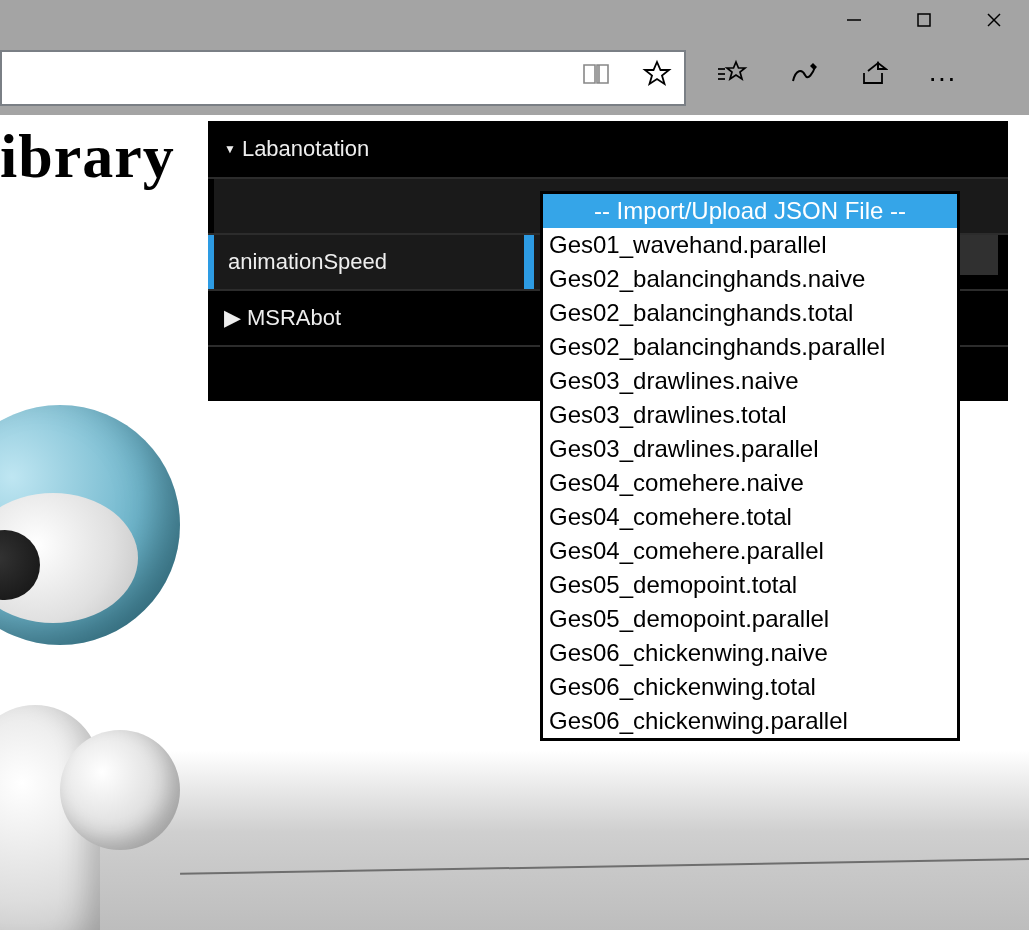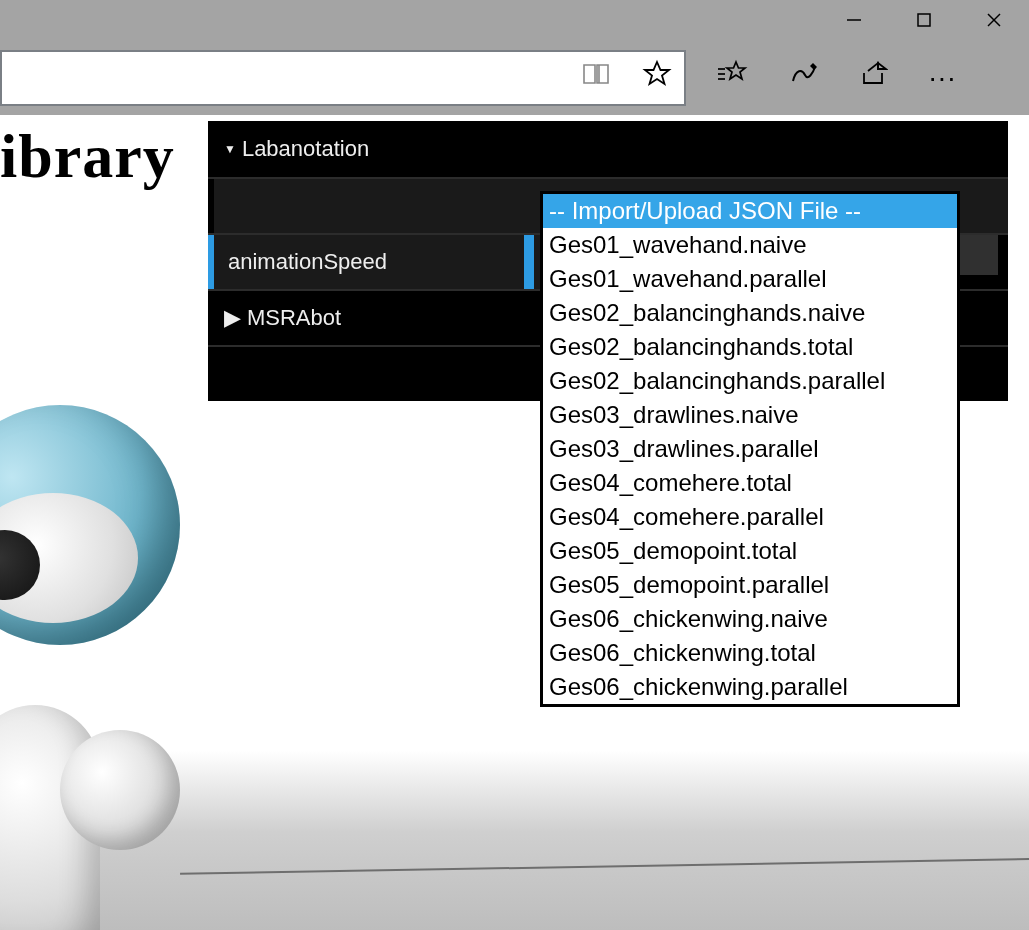--- a/index.html
+++ b/index.html
@@ -31,21 +31,21 @@
   .panel-value { flex: 1; background: #1a1a1a; display: flex; align-items: center; padding-left: 8px; }
   .slider-track-wrap { flex: 1; background: #1a1a1a; display: flex; align-items: center; }
   .slider-track { width: 10px; height: 100%; background: #2d9be3; }
   .slider-valbox { width: 60px; height: 40px; background: #303030; margin: 0 10px; }
   .panel-collapsed-head { background: #000; color: #eee; font-size: 22px; height: 56px; display: flex; align-items: center; padding-left: 16px; gap: 6px; border-top: 2px solid #2c2c2c; }
   .panel-bottom { background: #000; height: 56px; border-top: 2px solid #2c2c2c; }
 
   
   .dropdown { position: absolute; top: 76px; left: 540px; width: 420px; background: #fff; border: 3px solid #000; z-index: 20; }
   .dropdown-item { font-size: 24px; font-family: Arial, Helvetica, sans-serif; color: #000; padding: 3px 6px; white-space: nowrap; }
-  .dropdown-item.sel { background: #35a5e8; color: #fff; }
+  .dropdown-item.sel { background: #35a5e8; color: #fff; text-align: center; }
 
   
   .robot { position: absolute; left: -60px; top: 290px; width: 280px; height: 520px; pointer-events: none; }
   .robot .helmet { position: absolute; left: 0; top: 0; width: 240px; height: 240px; border-radius: 50%; background: radial-gradient(circle at 30% 30%, #bfe6f2, #6fb6cc 55%, #3e8aa0 85%); box-shadow: inset -20px -20px 40px rgba(0,0,0,.25); }
   .robot .helmet-inner { position: absolute; left: 28px; top: 88px; width: 170px; height: 130px; border-radius: 50%; background: radial-gradient(circle at 40% 40%, #fff, #e0e0e0 60%, #bfbfbf); }
   .robot .eye { position: absolute; left: 30px; top: 125px; width: 70px; height: 70px; border-radius: 50%; background: radial-gradient(circle at 40% 40%, #333, #111); }
   .robot .torso { position: absolute; left: 30px; top: 300px; width: 130px; height: 260px; border-radius: 70px 70px 40px 40px; background: radial-gradient(circle at 40% 30%, #fff, #ddd 60%, #bbb); box-shadow: inset -14px -14px 28px rgba(0,0,0,.2); }
   .robot .shoulder { position: absolute; left: 120px; top: 325px; width: 120px; height: 120px; border-radius: 50%; background: radial-gradient(circle at 35% 35%, #fff, #ddd 55%, #bbb); box-shadow: inset -10px -10px 20px rgba(0,0,0,.2); }
 
   .floor-line { position: absolute; left: 180px; top: 750px; width: 900px; height: 2px; background: #6e6e6e; transform: rotate(-1deg); }
@@ -149,27 +149,28 @@
     <div class="panel-collapsed-head">
       <span class="tri">▶</span>
       <span>MSRAbot</span>
     </div>
 
     <div class="panel-bottom"></div>
   </div>
 
   <div class="dropdown" id="gesture-dropdown">
       <div class="dropdown-item sel">-- Import/Upload JSON File --</div>
-      <div class="dropdown-item">Ges01_wavehand.naive</div>
       <div class="dropdown-item">Ges01_wavehand.parallel</div>
       <div class="dropdown-item">Ges02_balancinghands.naive</div>
       <div class="dropdown-item">Ges02_balancinghands.total</div>
       <div class="dropdown-item">Ges02_balancinghands.parallel</div>
       <div class="dropdown-item">Ges03_drawlines.naive</div>
+      <div class="dropdown-item">Ges03_drawlines.total</div>
       <div class="dropdown-item">Ges03_drawlines.parallel</div>
+      <div class="dropdown-item">Ges04_comehere.naive</div>
       <div class="dropdown-item">Ges04_comehere.total</div>
       <div class="dropdown-item">Ges04_comehere.parallel</div>
       <div class="dropdown-item">Ges05_demopoint.total</div>
       <div class="dropdown-item">Ges05_demopoint.parallel</div>
       <div class="dropdown-item">Ges06_chickenwing.naive</div>
       <div class="dropdown-item">Ges06_chickenwing.total</div>
       <div class="dropdown-item">Ges06_chickenwing.parallel</div>
     </div>
 
 </div>

